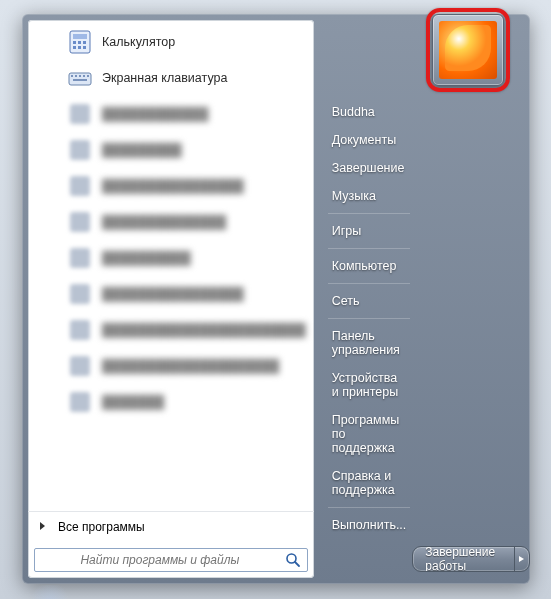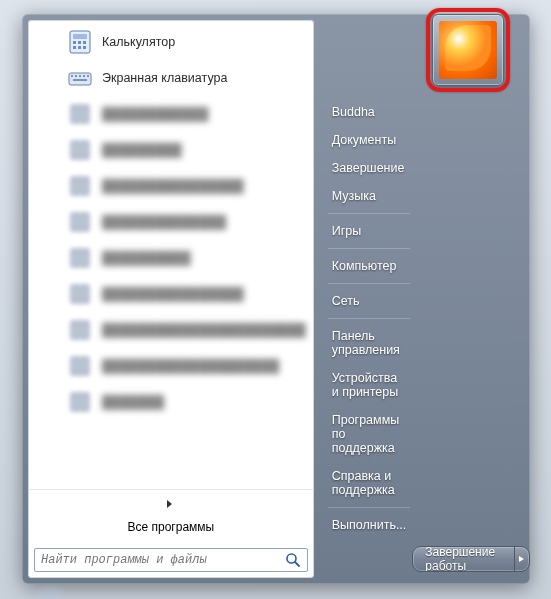--- a/index.html
+++ b/index.html
@@ -51,21 +51,20 @@
 .prog-label { color: #2b2b2b; font-size: 12.5px; }
 .blurred .prog-label { filter: blur(3px); color: #888; }
 .blurred .prog-icon { filter: blur(2px); }
 .all-programs {
   border-top: 1px solid #e3e6ea;
   padding: 8px 10px;
   display: flex;
   align-items: center;
   gap: 8px;
   cursor: pointer;
-  flex-direction: column;
 }
 .all-programs .arrow { width: 12px; }
 .search-row {
   padding: 6px;
 }
 .search-box {
   position: relative;
   height: 24px;
   border: 1px solid #8fa6c5;
   border-radius: 2px;
@@ -73,22 +72,23 @@
   display: flex;
   align-items: center;
   padding: 0 28px 0 6px;
 }
 .search-box input {
   border: none; outline: none;
   width: 100%;
   font-style: italic;
   color: #4c1d95;
   font-size: 12px;
-  font-family: Liberation Mono, monospace;
+  font-family: Liberation Sans, sans-serif;
   background: transparent;
+  text-align: center;
 }
 .search-icon {
   position: absolute; right: 6px; top: 3px;
   width: 16px; height: 16px;
   color: #3d6aa8;
 }
 .right-pane {
   flex: 1;
   padding: 78px 4px 6px 12px;
   display: flex;

